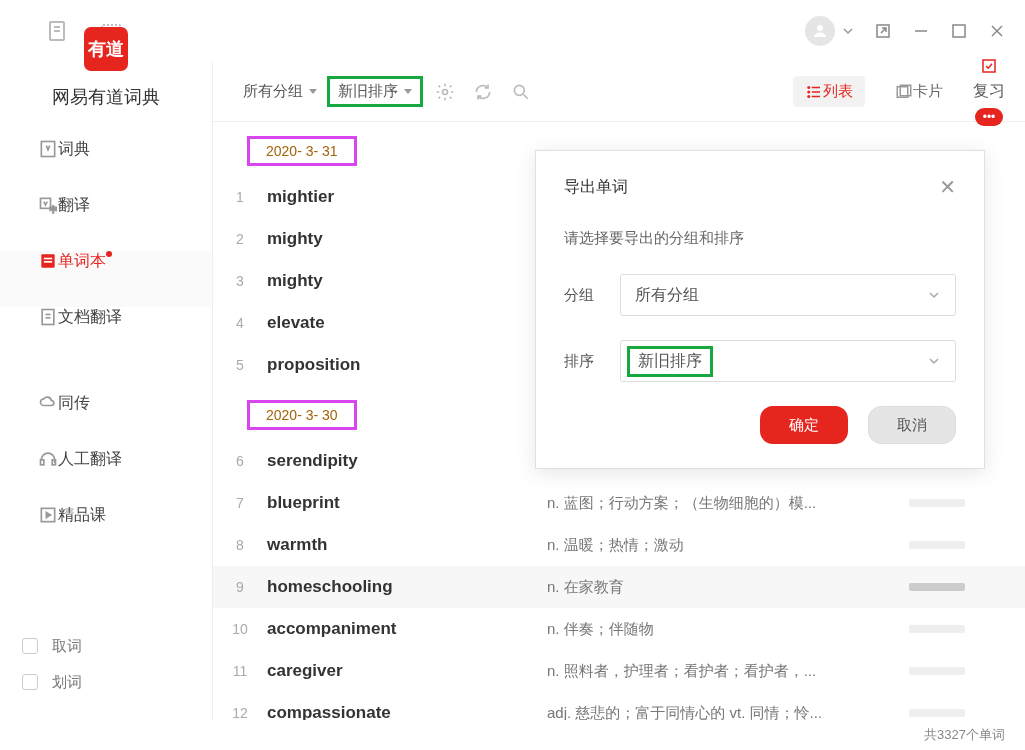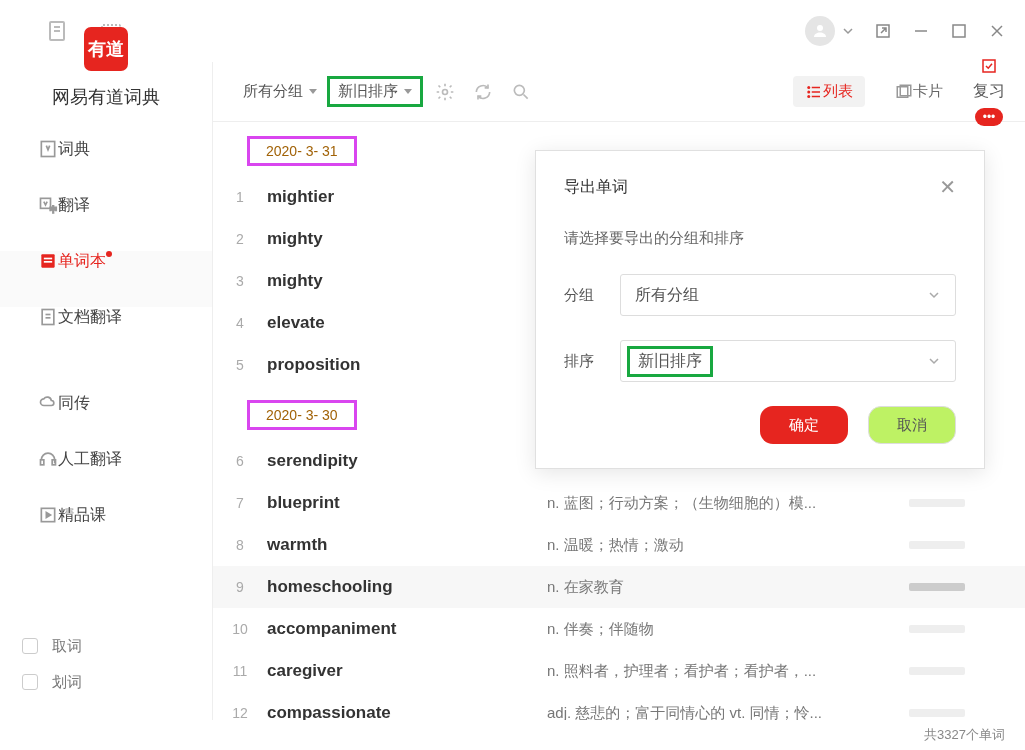--- a/index.html
+++ b/index.html
@@ -51,21 +51,21 @@
 .modal-close { cursor: pointer; color: #999; font-size: 20px; }
 .modal-sub { color: #666; font-size: 15px; margin-bottom: 26px; }
 .form-row { display: flex; align-items: center; margin-bottom: 24px; }
 .form-label { width: 56px; color: #555; font-size: 15px; }
 .form-select { flex: 1; height: 42px; border: 1px solid #ddd; border-radius: 3px; display: flex; align-items: center; padding: 0 14px; justify-content: space-between; color: #555; cursor: pointer; }
 .form-select .caret2 { color: #aaa; }
 .sel-hl { border: 3px solid #18a840; padding: 2px 8px; margin-left: -8px; }
 .modal-actions { display: flex; justify-content: flex-end; gap: 20px; margin-top: 20px; }
 .btn { width: 88px; height: 38px; border-radius: 13px; display: flex; align-items: center; justify-content: center; font-size: 15px; cursor: pointer; }
 .btn-primary { background: #e6251f; color: #fff; }
-.btn-default { border: 1px solid #ddd; color: #555; background: #bef264; text-align: right; }
+.btn-default { border: 1px solid #ddd; color: #555; background: #e5e5e5; text-align: right; }
 svg { display: block; }
 </style>
 </head>
 <body>
 
 <div class="topbar">
   <div class="topbar-left">
     <span>
         <svg class="topbar-icon" viewBox="0 0 24 24" fill="none" stroke="currentColor" stroke-width="2">
           <rect x="5" y="3" width="14" height="18" rx="1"></rect>

